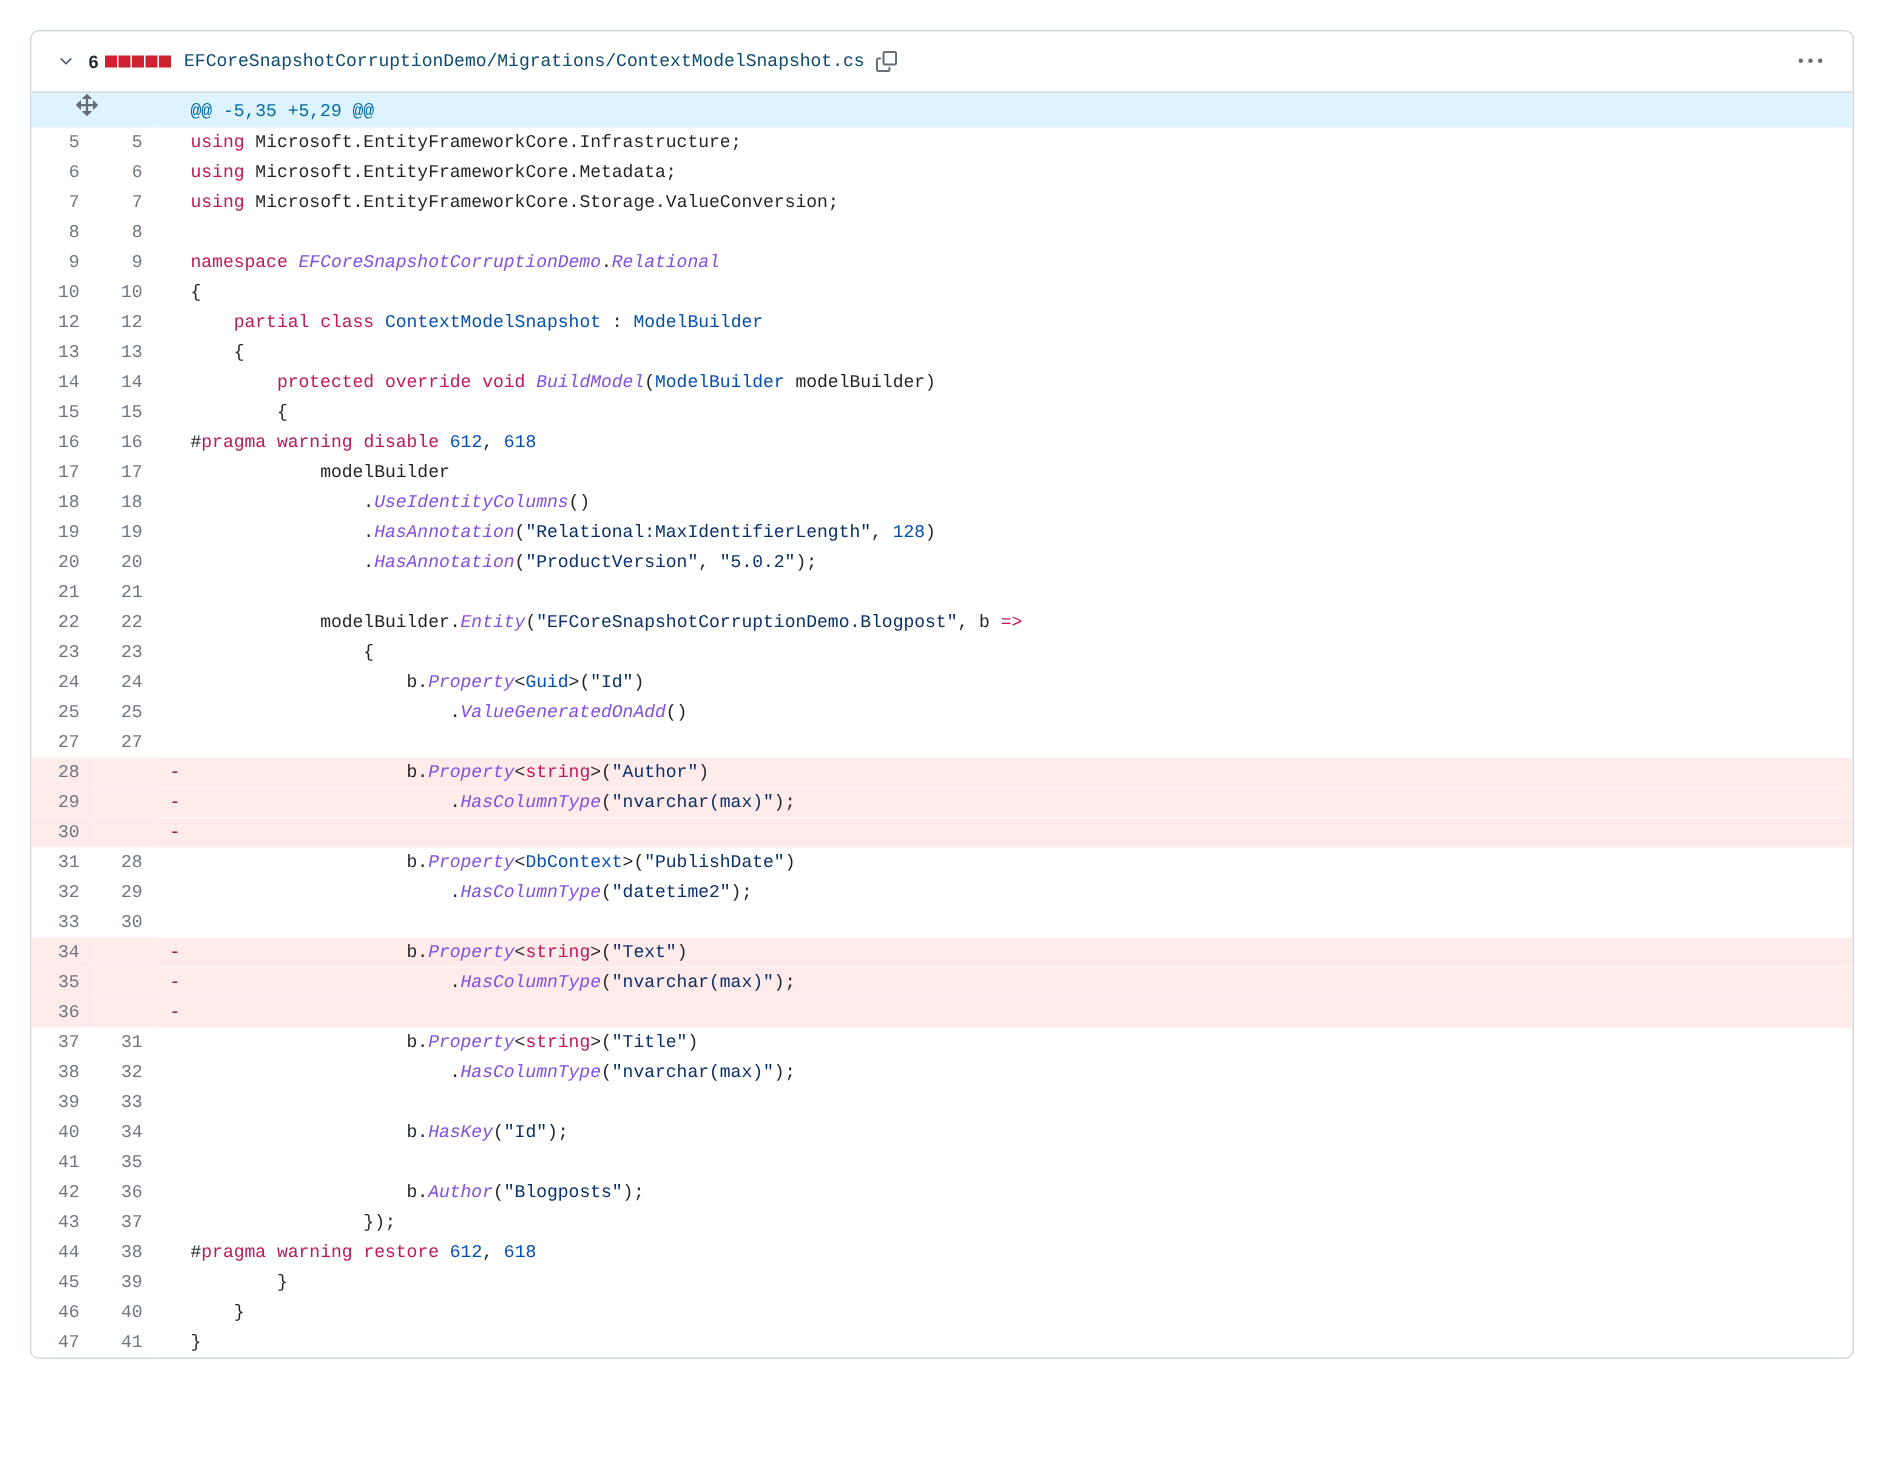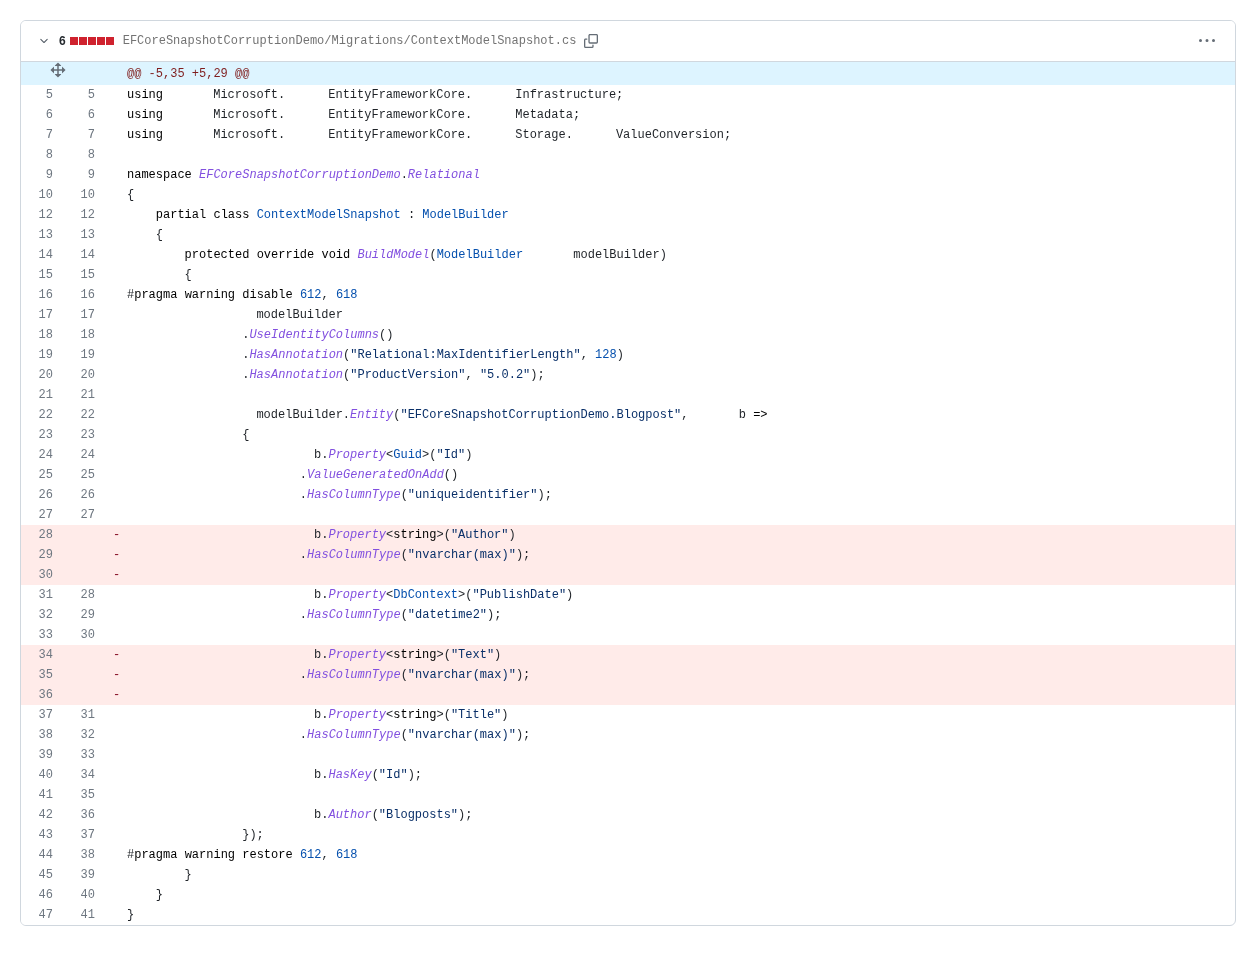--- a/index.html
+++ b/index.html
@@ -44,21 +44,21 @@
   }
   .diffstat-blocks span {
     width: 8px;
     height: 8px;
     background: #cf222e;
     margin-right: 1px;
     display: inline-block;
   }
   .file-path {
     font-family: ui-monospace, SFMono-Regular, "SF Mono", Menlo, Consolas, "Liberation Mono", monospace;
-    color: #737373;
+    color: #0c4a6e;
   }
   .copy-icon {
     margin-left: 8px;
     color: #656d76;
     cursor: pointer;
     display: inline-flex;
   }
   .copy-icon svg { fill: currentColor; width:14px; height:14px;}
   .kebab {
     margin-left: auto;
@@ -93,40 +93,40 @@
     color: #1f2328;
   }
   tr.hunk td.num {
     background: #ddf4ff;
     color: #57606a;
     text-align: center;
     position: relative;
   }
   tr.hunk td.code {
     background: #ddf4ff;
-    color: #7f1d1d;
+    color: #0369a1;
   }
   tr.del td.num { background:#ffebe9; }
   tr.del td.code { background:#ffebe9; }
   td.code .marker {
     position:absolute;
     left:8px;
     color:#6e7781;
   }
   tr.del td.code .marker { color:#82071e; }
   .expand-icon {
     display:inline-block;
     color:#656d76;
   }
   
-  .pl-k { color:#000000; }       
+  .pl-k { color:#be185d; }       
   .pl-en { color:#8250df;font-style:italic; }      
   .pl-c1 { color:#0550ae;margin-top:20px; }      
   .pl-s { color:#0a3069; }       
-  .pl-smi { color:#1f2328;margin-left:43px; }       
+  .pl-smi { color:#1f2328; }       
 </style>
 </head>
 <body>
 
 <div class="file-container">
   <div class="file-header">
     <span class="chevron">
       <svg width="12" height="12" viewBox="0 0 16 16">
           <path d="M12.78 5.22a.75.75 0 010 1.06l-4.25 4.25a.75.75 0 01-1.06 0L3.22 6.28a.75.75 0 011.06-1.06L8 8.94l3.72-3.72a.75.75 0 011.06 0z"></path>
         </svg>
@@ -264,25 +264,20 @@
           <td class="num">24</td>
           <td class="num">24</td>
           <td class="code"><span class="marker"> </span>                    <span class="pl-smi">b</span>.<span class="pl-en">Property</span>&lt;<span class="pl-c1">Guid</span>&gt;(<span class="pl-s">"Id"</span>)</td>
         </tr>
         <tr>
           <td class="num">25</td>
           <td class="num">25</td>
           <td class="code"><span class="marker"> </span>                        .<span class="pl-en">ValueGeneratedOnAdd</span>()</td>
         </tr>
         <tr>
-          <td class="num">26</td>
-          <td class="num">26</td>
-          <td class="code"><span class="marker"> </span>                        .<span class="pl-en">HasColumnType</span>(<span class="pl-s">"uniqueidentifier"</span>);</td>
-        </tr>
-        <tr>
           <td class="num">27</td>
           <td class="num">27</td>
           <td class="code"><span class="marker"> </span>&nbsp;</td>
         </tr>
         <tr class="del">
           <td class="num">28</td>
           <td class="num"></td>
           <td class="code"><span class="marker">-</span>                    <span class="pl-smi">b</span>.<span class="pl-en">Property</span>&lt;<span class="pl-k">string</span>&gt;(<span class="pl-s">"Author"</span>)</td>
         </tr>
         <tr class="del">

